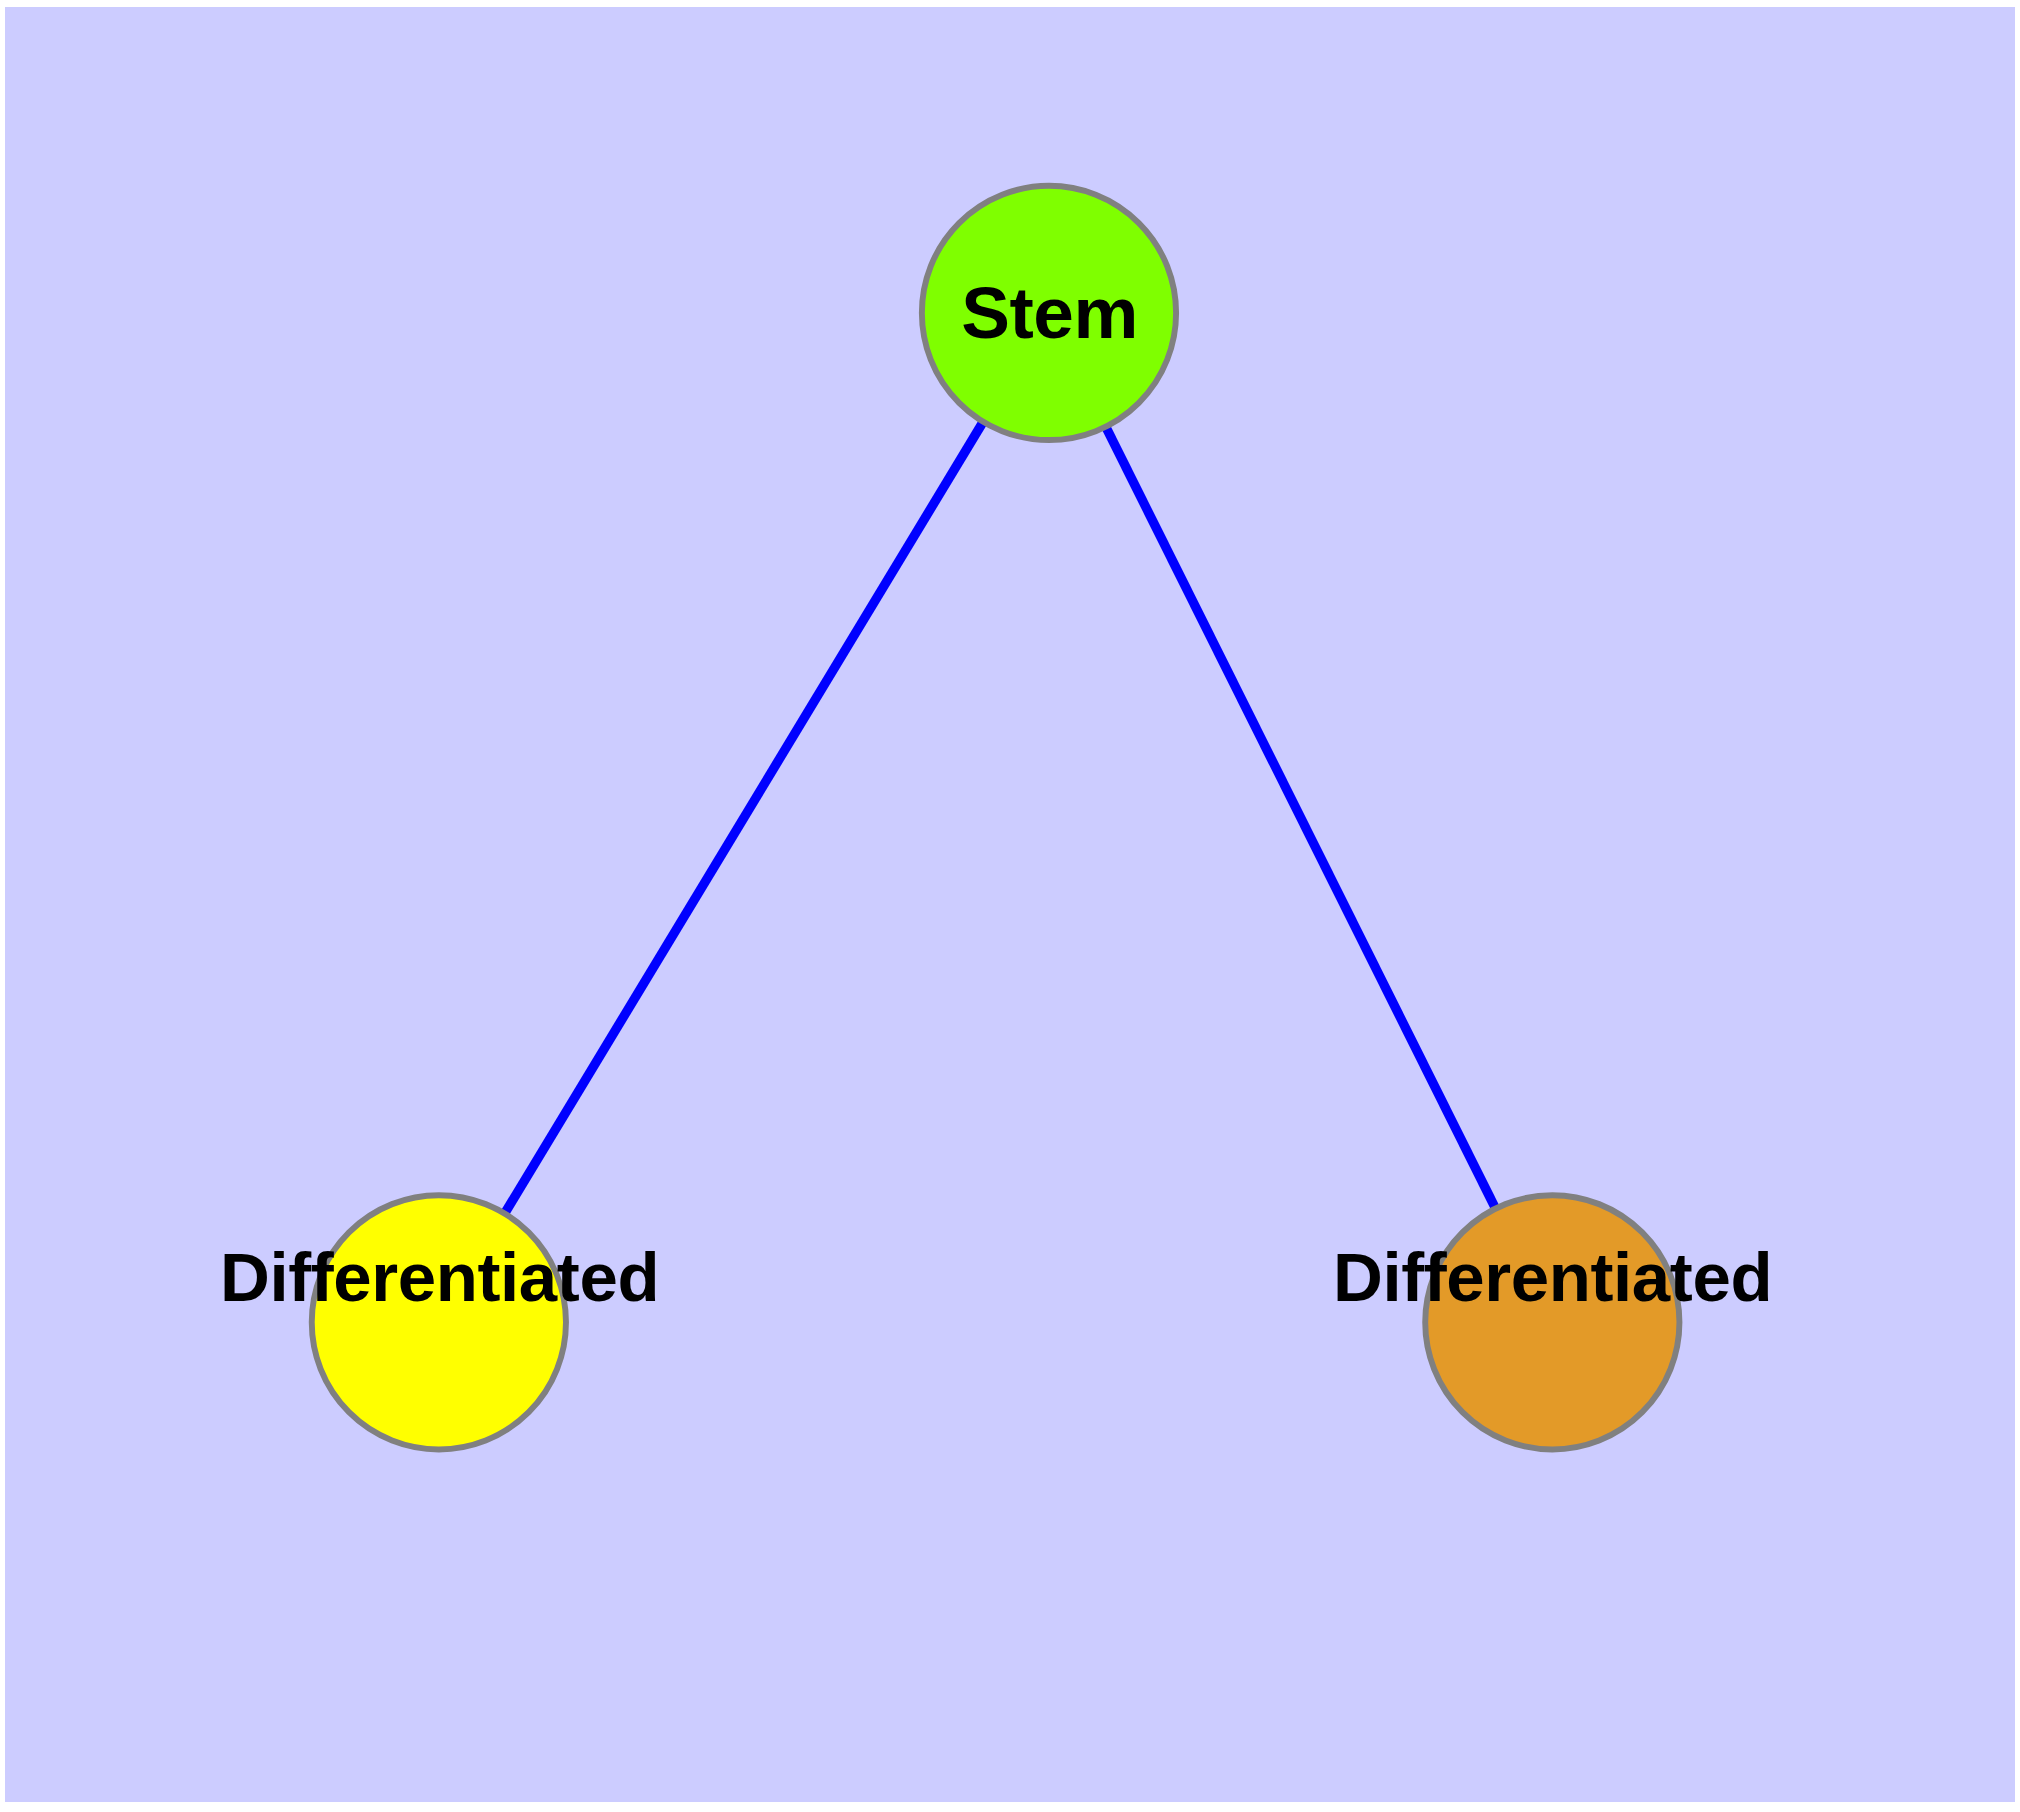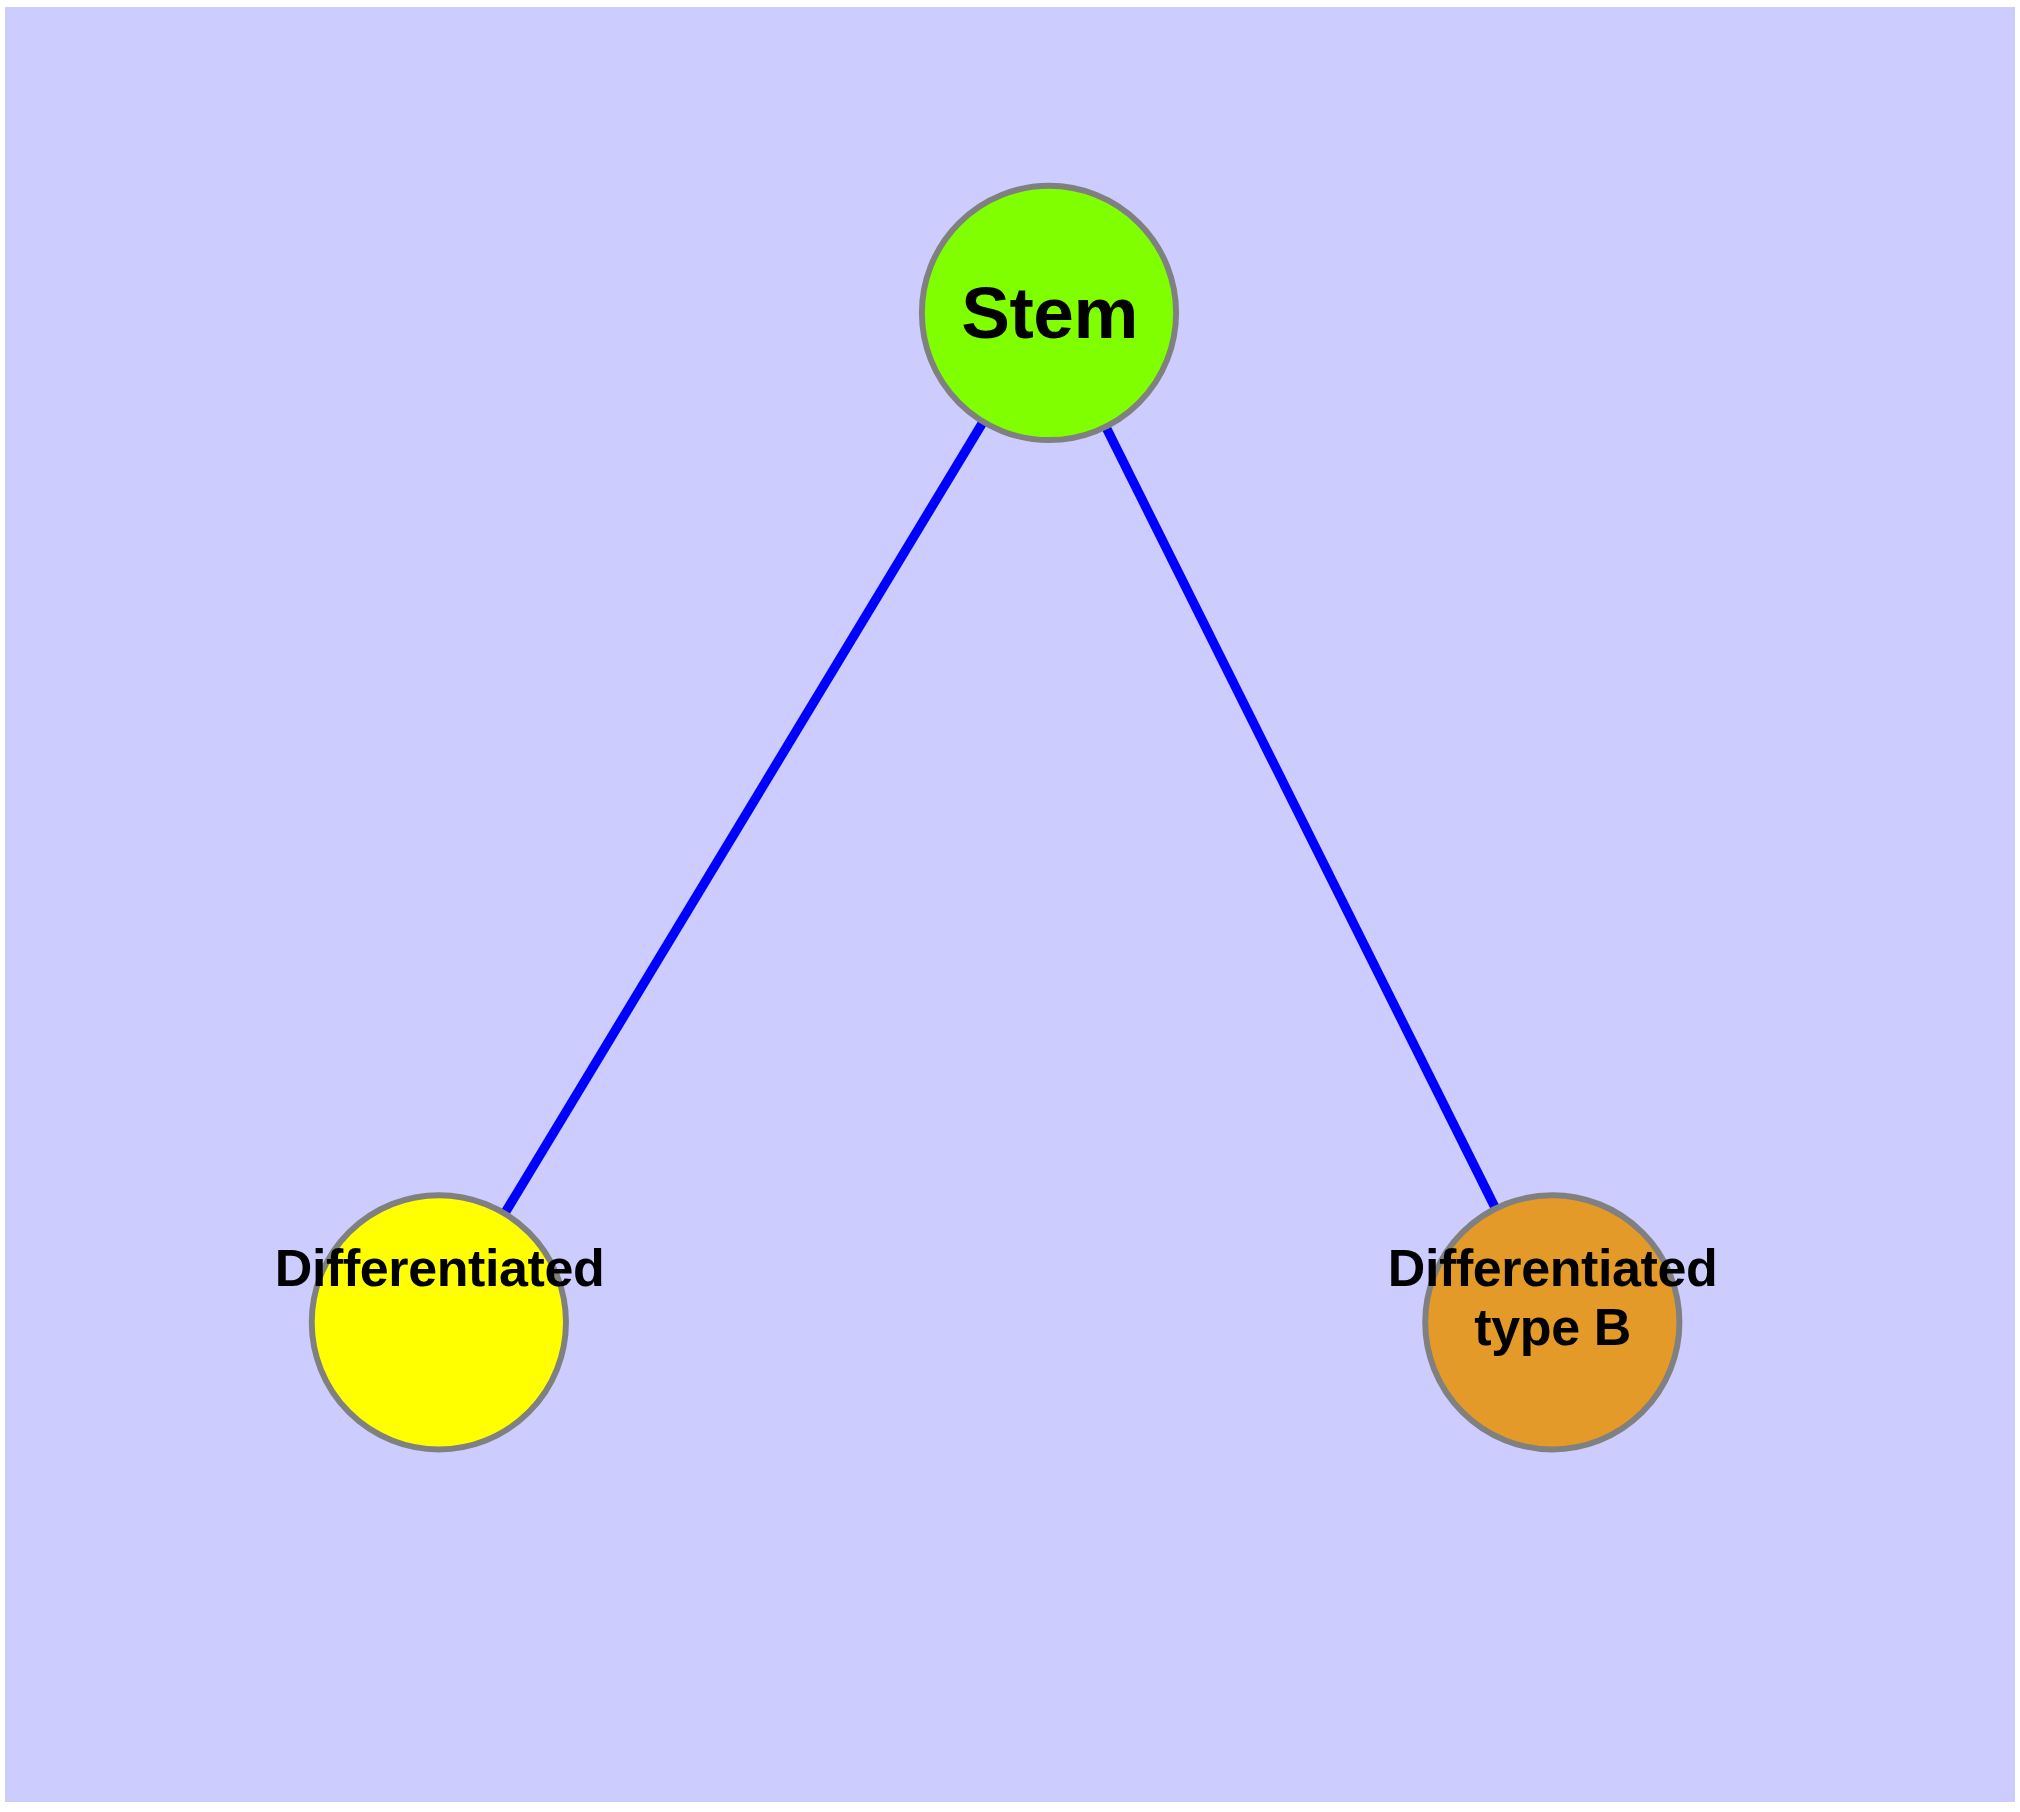--- a/index.html
+++ b/index.html
@@ -49,21 +49,21 @@
     text-align: center;
     line-height: 1.14;
     white-space: pre;
     pointer-events: none;
     letter-spacing: -0.4px;
   }
   .node-label.single {
     font-size: 73px;
   }
   .node-label.multi {
-    font-size: 52px;
+    font-size: 69px;
   }
 </style>
 </head>
 <body>
 
 <div id="canvas">
   <div id="plot-area">
     <svg id="graph-svg" viewBox="0 0 2372 2118" preserveAspectRatio="none">
       <g id="edges-group">
           <line x1="1155.4328040949817" y1="487.65490322621764" x2="588.5671959050183" y2="1425.3450967737824" class="edge-line" stroke="#0000ff" stroke-width="11"></line>
@@ -71,17 +71,17 @@
         </g>
       <g id="nodes-group">
           <circle cx="1232" cy="361" r="150" fill="#7fff00" class="node-circle" stroke="#808080"></circle>
           <circle cx="512" cy="1552" r="150" fill="#ffff00" class="node-circle" stroke="#808080"></circle>
           <circle cx="1826" cy="1552" r="150" fill="#e39a28" class="node-circle" stroke="#808080"></circle>
         </g>
     </svg>
     <div id="labels-layer">
         <div class="node-label single" style="width: 763px; left: 663px; top: 264px;"><div>Stem</div></div>
         <div class="node-label multi" style="width: 763px; left: 53px; top: 1232px;"><div>Differentiated</div></div>
-        <div class="node-label multi" style="width: 763px; left: 1166px; top: 1232px;"><div>Differentiated</div><div>type B</div></div>
+        <div class="node-label multi" style="width: 763px; left: 1166px; top: 1232px;"><div>Differentiated</div></div>
       </div>
   </div>
 </div>
 
 
 </body></html>

